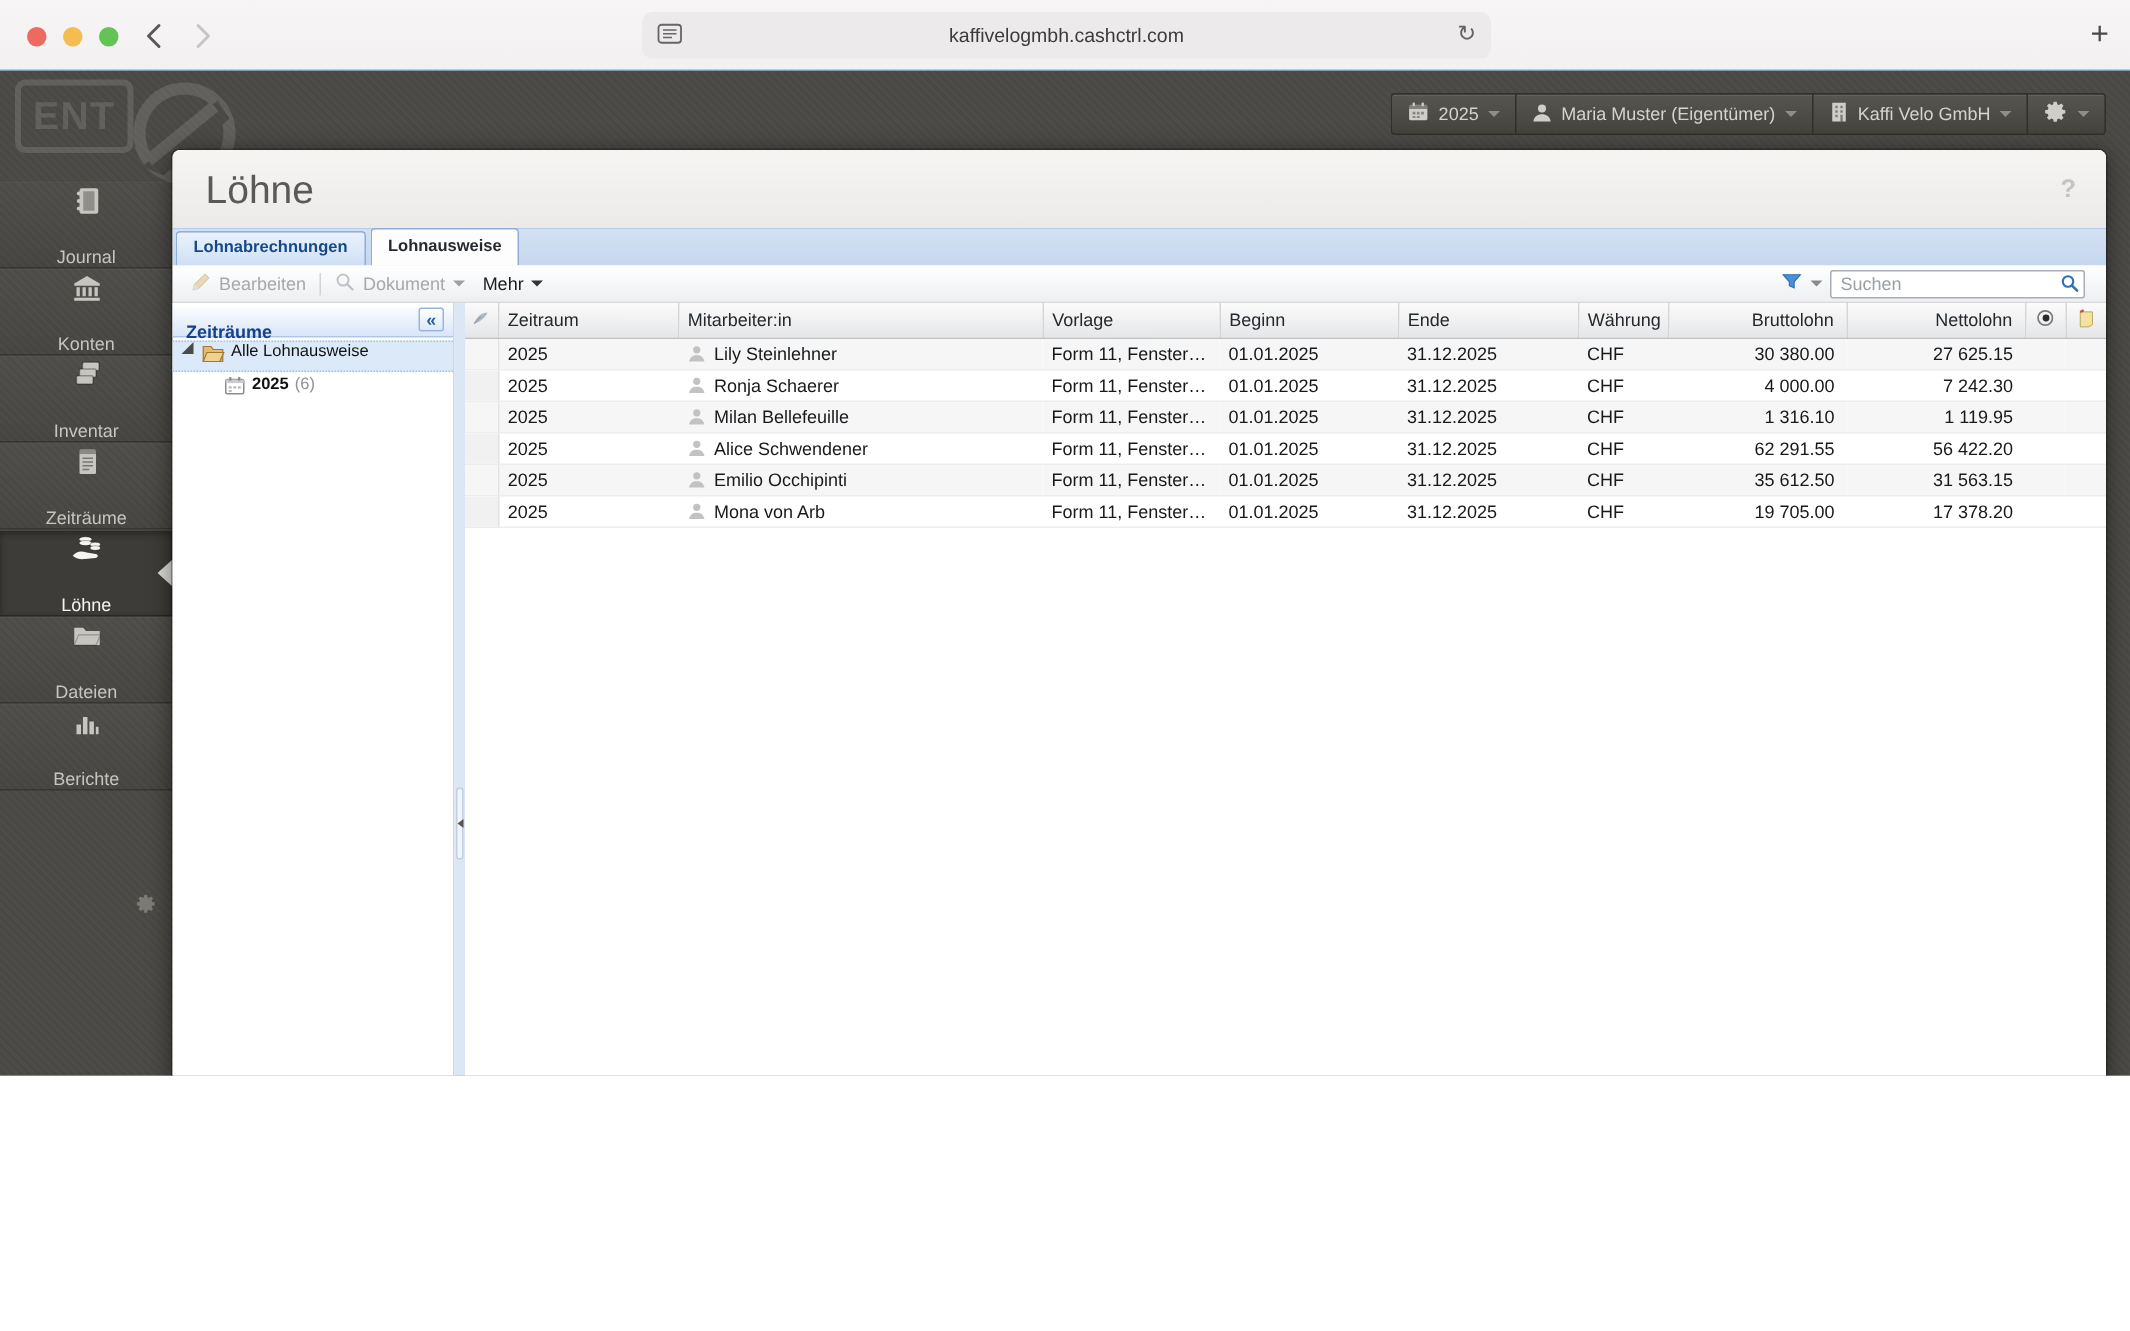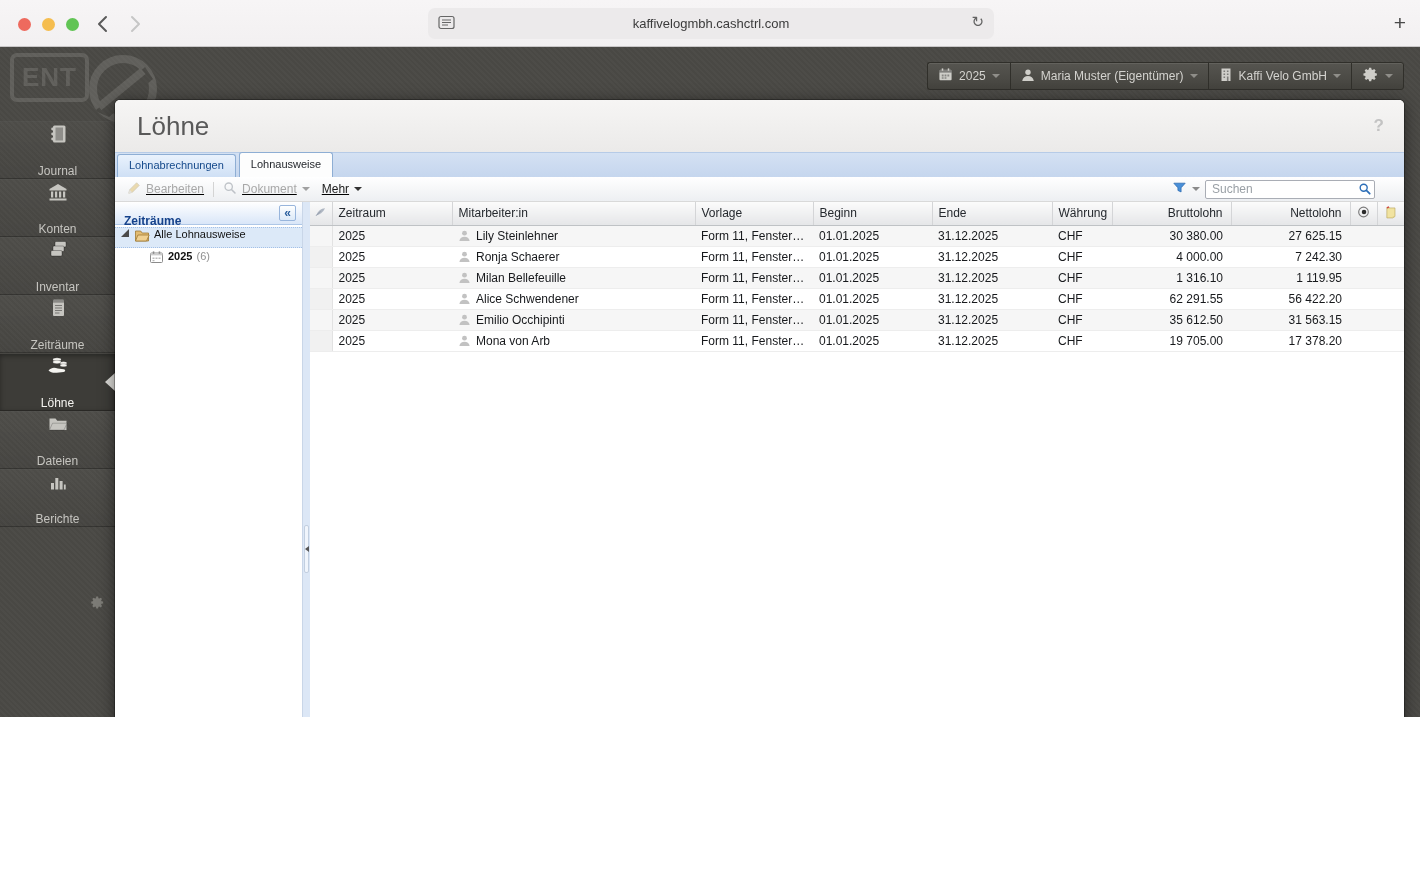--- a/index.html
+++ b/index.html
@@ -55,37 +55,37 @@
   
   .panel { position:absolute; left:115px; top:53px; width:1289px; height:787px; background:#fff;
            border-radius:5px 5px 0 0; box-shadow:0 2px 16px rgba(0,0,0,.5), 0 0 0 1px rgba(0,0,0,.28); overflow:hidden; }
   .p-header { position:absolute; left:0; top:0; width:100%; height:52px;
               background:linear-gradient(#f6f5f4,#ebeae9); }
   .p-title { position:absolute; left:22px; top:11px; font-size:26px; color:#595959; }
   .p-help  { position:absolute; right:20px; top:16px; font-size:17px; font-weight:bold; color:#c3c3c3; }
 
   .p-tabs { position:absolute; left:0; top:52px; width:100%; height:25px;
             background:linear-gradient(#d4e1f3,#c5d6ee); border-top:1px solid #b6cbe7; display:flex; align-items:flex-end; padding-left:2px; }
-  .tab { height:23px; line-height:21px; padding:0 11px; font-size:11px; font-weight:normal;
+  .tab { height:23px; line-height:21px; padding:0 11px; font-size:11px; font-weight:bold;
          border:1px solid #8eaed4; border-bottom:none; border-radius:3px 3px 0 0; margin-right:3px; }
   .tab.inactive { background:linear-gradient(#e9f2fd,#cfe0f5); color:#15498b; }
   .tab.active { background:#fdfdfd; color:#26292e; height:25px; line-height:23px; }
 
   .p-toolbar { position:absolute; left:0; top:77px; width:100%; height:25px;
                background:linear-gradient(#ffffff,#edeff2); border-bottom:1px solid #d9d9d9;
-               display:flex; align-items:center; padding:0 6px; font-size:12px;text-decoration:underline; }
+               display:flex; align-items:center; padding:0 6px; font-size:12px; }
   .tb-item { display:flex; align-items:center; gap:5px; padding:0 6px; height:21px; }
   .tb-item.disabled { color:#a8a8a8; }
   .tb-item.disabled svg { opacity:.6; }
   .tb-sep { width:1px; height:15px; background:#d4d4d4; margin:0 3px; }
   .tb-more { color:#1b1b1b; }
   .tb-more .caret { border-top-color:#333; }
   .tb-right { margin-left:auto; display:flex; align-items:center; gap:5px; }
   .filter-caret { border-top-color:#8a8a8a; }
-  .searchbox { position:relative; width:170px; height:19px; margin-right:23px; }
+  .searchbox { position:relative; width:170px; height:19px; margin-right:8px; }
   .searchbox input { width:100%; height:100%; border:1px solid #a9adb5; border-radius:2px;
                      font-size:12px; padding:0 20px 0 6px; color:#333; font-family:"Liberation Sans",sans-serif; }
   .searchbox input::placeholder { color:#9aa0a6; }
   .searchbox .mag { position:absolute; right:3px; top:2px; }
 
   
   .tree { position:absolute; left:0; top:102px; width:188px; height:660px; background:#fff; border-right:1px solid #c9d6e8; }
   .tree-hd { height:23px; background:linear-gradient(#ffffff,#d9e6f8); border-bottom:1px solid #aec7e7;
              display:flex; align-items:center; padding:0 6px 0 9px; }
   .tree-hd-title { font-size:12px; font-weight:bold; color:#15428b; flex:1;margin-top:16px; }

